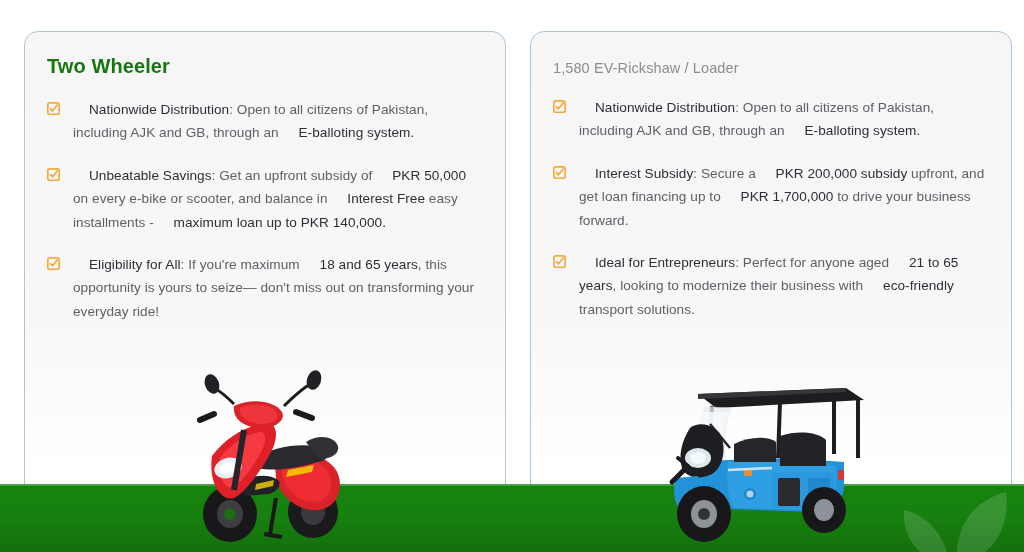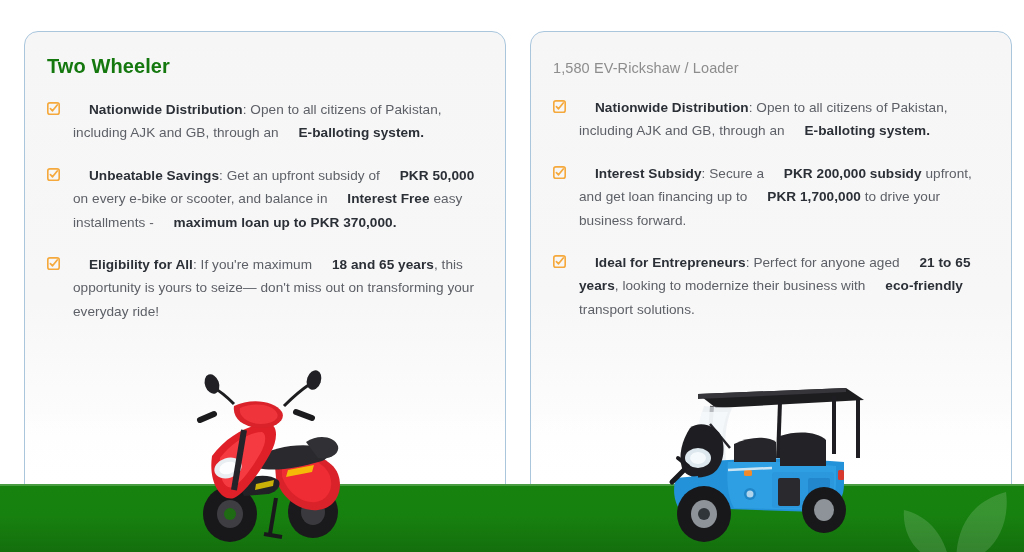--- a/index.html
+++ b/index.html
@@ -88,21 +88,21 @@
     margin-top: 3px;
     width: 13px; height: 13px;
     display: block;
   }
   .feature-text {
     font-size: 13.6px;
     line-height: 1.72;
     color: #5d6066;
     letter-spacing: .05px;
   }
-  .feature-text b { color: #2b2f36; font-weight: bold; padding-left: 16px; }
+  .feature-text b { color: #2b2f36; font-weight: normal; padding-left: 16px; }
 
   
   .vehicle {
     position: absolute;
     pointer-events: none;
   }
   .scooter { left: 178px; top: 362px; width: 190px; height: 190px; }
   .rickshaw { left: 668px; top: 366px; width: 210px; height: 186px; }
 </style>
 </head>
@@ -120,21 +120,21 @@
                 <rect x="1" y="1" width="14" height="14" rx="2.5" fill="none" stroke="#f5a93c" stroke-width="2"></rect>
                 <path d="M4.2 8.2 L6.8 10.8 L12.6 3.6" fill="none" stroke="#f5a93c" stroke-width="2.1" stroke-linecap="round" stroke-linejoin="round"></path>
               </svg></span>
             <div class="feature-text"><b>Nationwide Distribution</b><span>: Open to all citizens of Pakistan, including AJK and GB, through an </span><b>E-balloting system.</b></div>
           </div>
           <div class="feature">
             <span class="check-box-icon"><svg viewBox="0 0 16 16" width="13" height="13">
                 <rect x="1" y="1" width="14" height="14" rx="2.5" fill="none" stroke="#f5a93c" stroke-width="2"></rect>
                 <path d="M4.2 8.2 L6.8 10.8 L12.6 3.6" fill="none" stroke="#f5a93c" stroke-width="2.1" stroke-linecap="round" stroke-linejoin="round"></path>
               </svg></span>
-            <div class="feature-text"><b>Unbeatable Savings</b><span>: Get an upfront subsidy of </span><b>PKR 50,000</b><span> on every e-bike or scooter, and balance in </span><b>Interest Free</b><span> easy installments - </span><b>maximum loan up to PKR 370,000.</b></div>
+            <div class="feature-text"><b>Unbeatable Savings</b><span>: Get an upfront subsidy of </span><b>PKR 50,000</b><span> on every e-bike or scooter, and balance in </span><b>Interest Free</b><span> easy installments - </span><b>maximum loan up to PKR 140,000.</b></div>
           </div>
           <div class="feature">
             <span class="check-box-icon"><svg viewBox="0 0 16 16" width="13" height="13">
                 <rect x="1" y="1" width="14" height="14" rx="2.5" fill="none" stroke="#f5a93c" stroke-width="2"></rect>
                 <path d="M4.2 8.2 L6.8 10.8 L12.6 3.6" fill="none" stroke="#f5a93c" stroke-width="2.1" stroke-linecap="round" stroke-linejoin="round"></path>
               </svg></span>
             <div class="feature-text"><b>Eligibility for All</b><span>: If you're maximum </span><b>18 and 65 years</b><span>, this opportunity is yours to seize— don't miss out on transforming your everyday ride!</span></div>
           </div>
         </div>
     </div>

